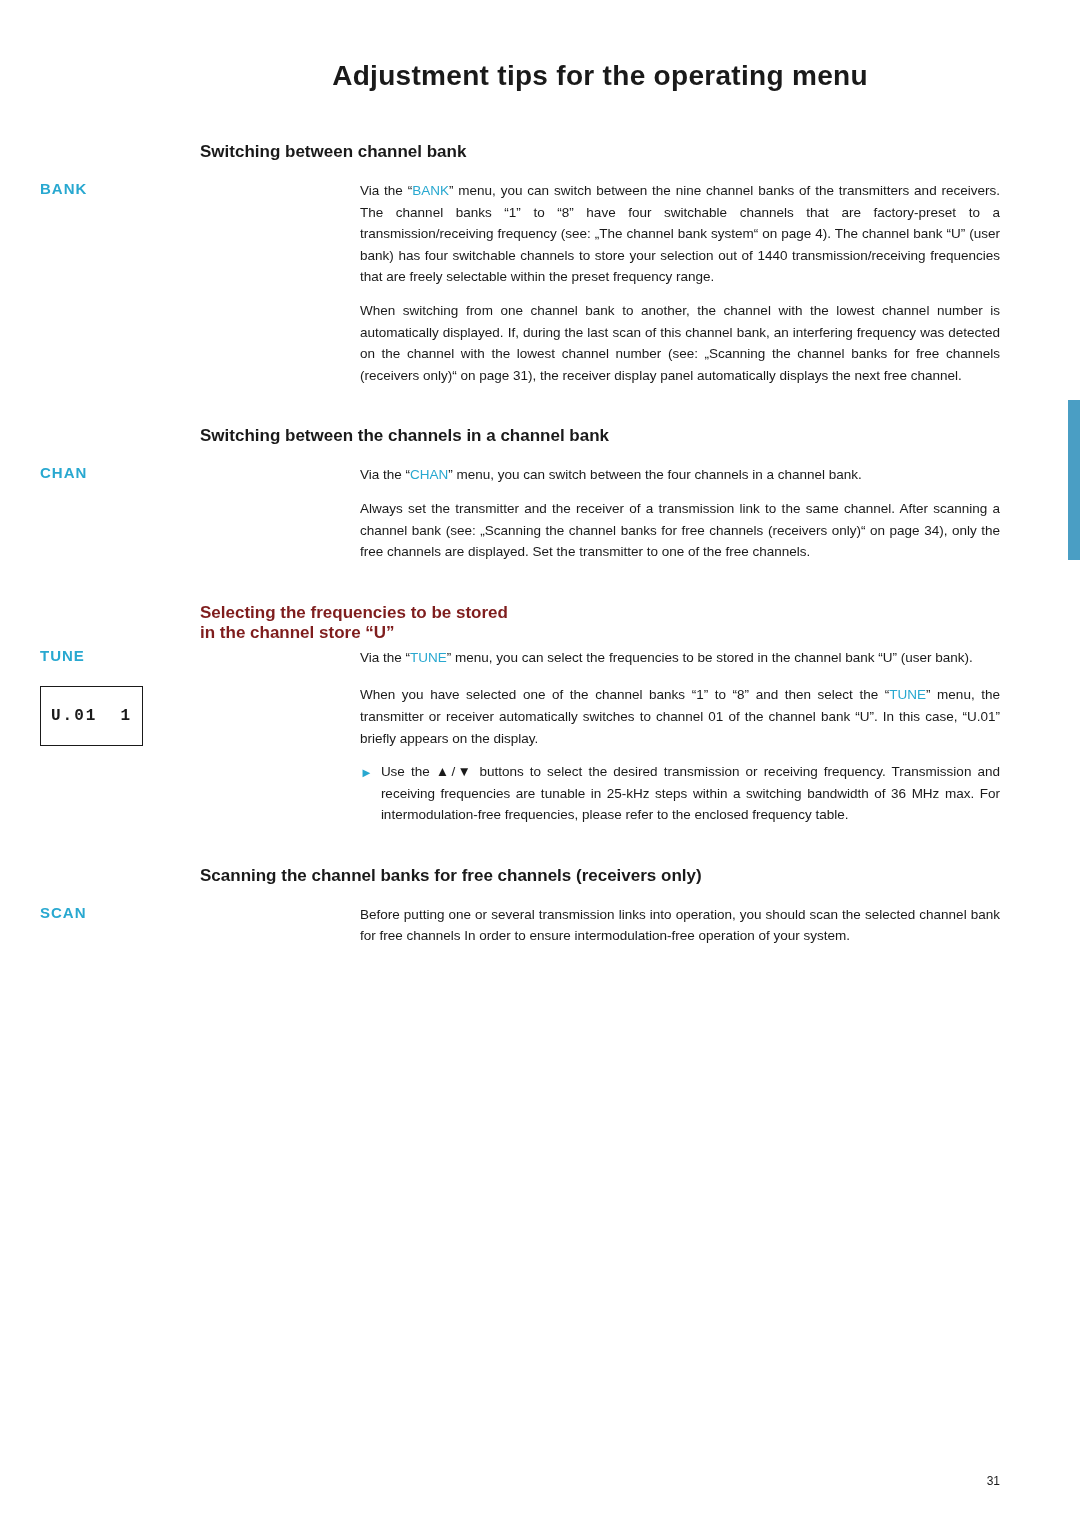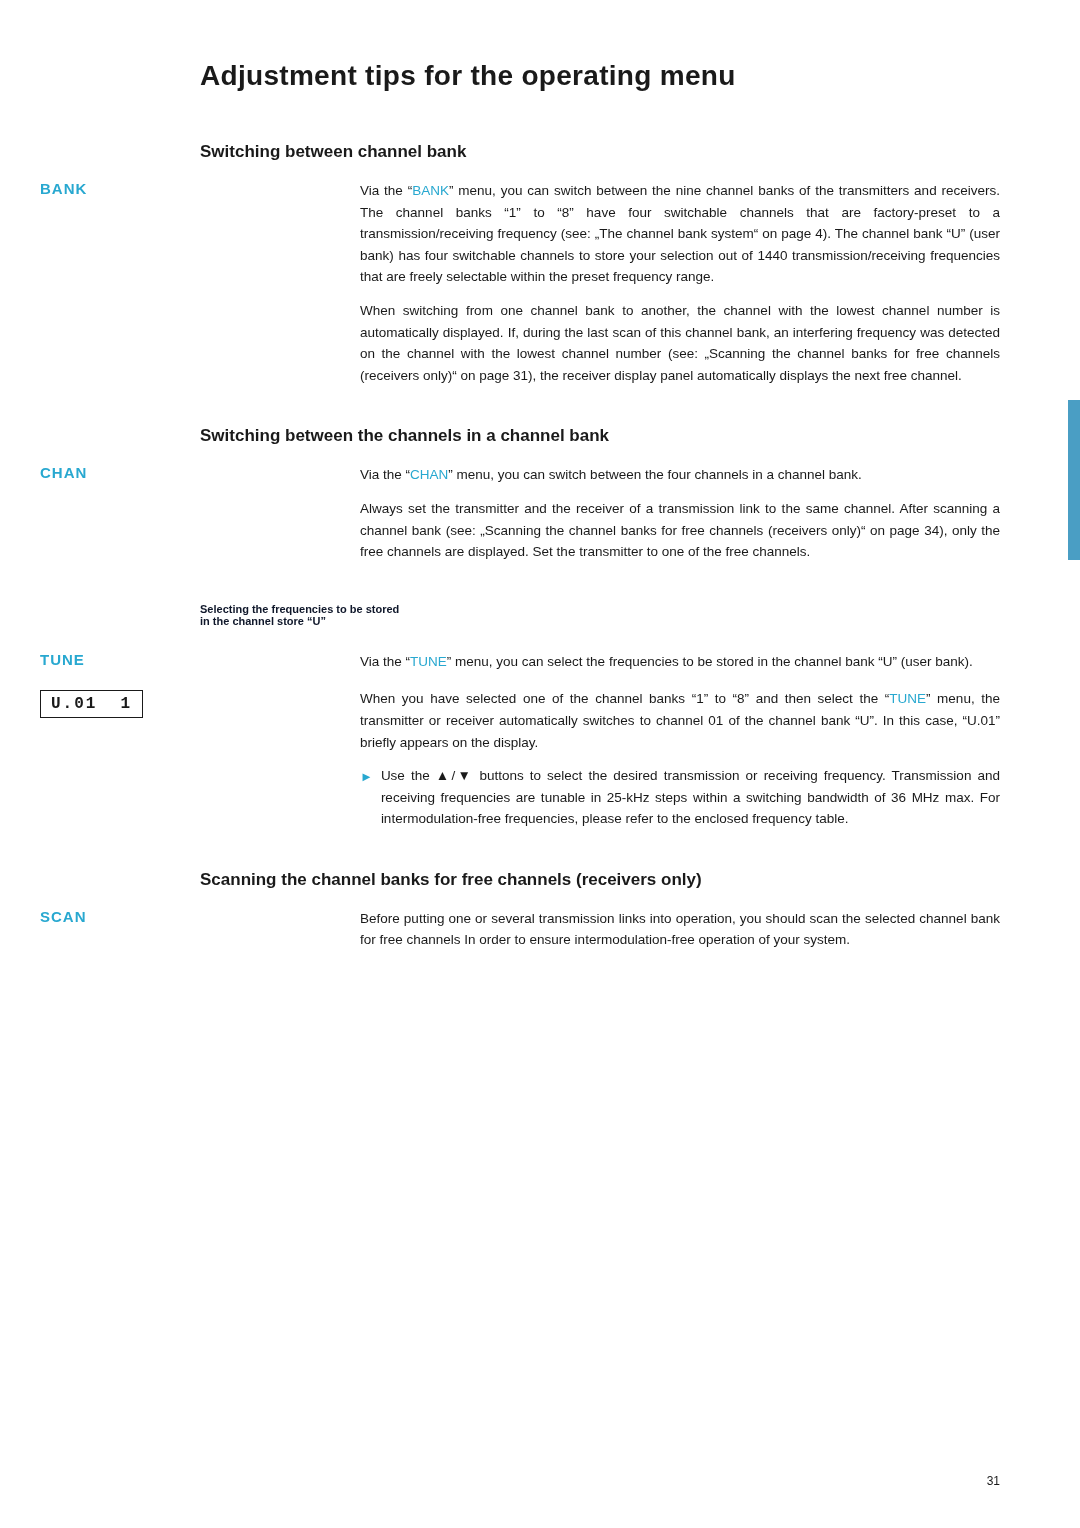--- a/index.html
+++ b/index.html
@@ -31,20 +31,21 @@
       right: 0;
       top: 400px;
       width: 12px;
       height: 160px;
       background: #4a9ec4;
     }
 
     .page-title {
       font-size: 28px;
       font-weight: bold;
+      text-align: center;
       margin-bottom: 50px;
       color: #1a1a1a;
       letter-spacing: 0.3px;
     }
 
     .section {
       margin-bottom: 40px;
     }
 
     .section-heading {
@@ -95,21 +96,21 @@
     }
 
     .highlight {
       color: #28a8d0;
       font-weight: normal;
     }
 
     .display-box {
       border: 1.5px solid #1a1a1a;
       display: inline-block;
-      padding: 4px 10px;
+      padding: 20px 10px;
       font-family: 'Courier New', monospace;
       font-size: 16px;
       font-weight: bold;
       color: #1a1a1a;
       margin-bottom: 0;
       min-width: 80px;
       text-align: center;
       letter-spacing: 2px;
     }
 
@@ -155,24 +156,24 @@
 
     .page-number {
       position: absolute;
       bottom: 40px;
       right: 80px;
       font-size: 12px;
       color: #1a1a1a;
     }
 
     .tune-section-heading {
-      font-size: 11px;
-      font-weight: bold;
-      color: #0f172a;
-      margin-bottom: 24px;
+      font-size: 17px;
+      font-weight: bold;
+      color: #7f1d1d;
+      margin-bottom: 4px;
     }
   </style>
 </head>
 <body>
 
 <div class="page-container">
 
   <div class="side-bar-accent"></div>
 
   <h1 class="page-title">Adjustment tips for the operating menu</h1>

